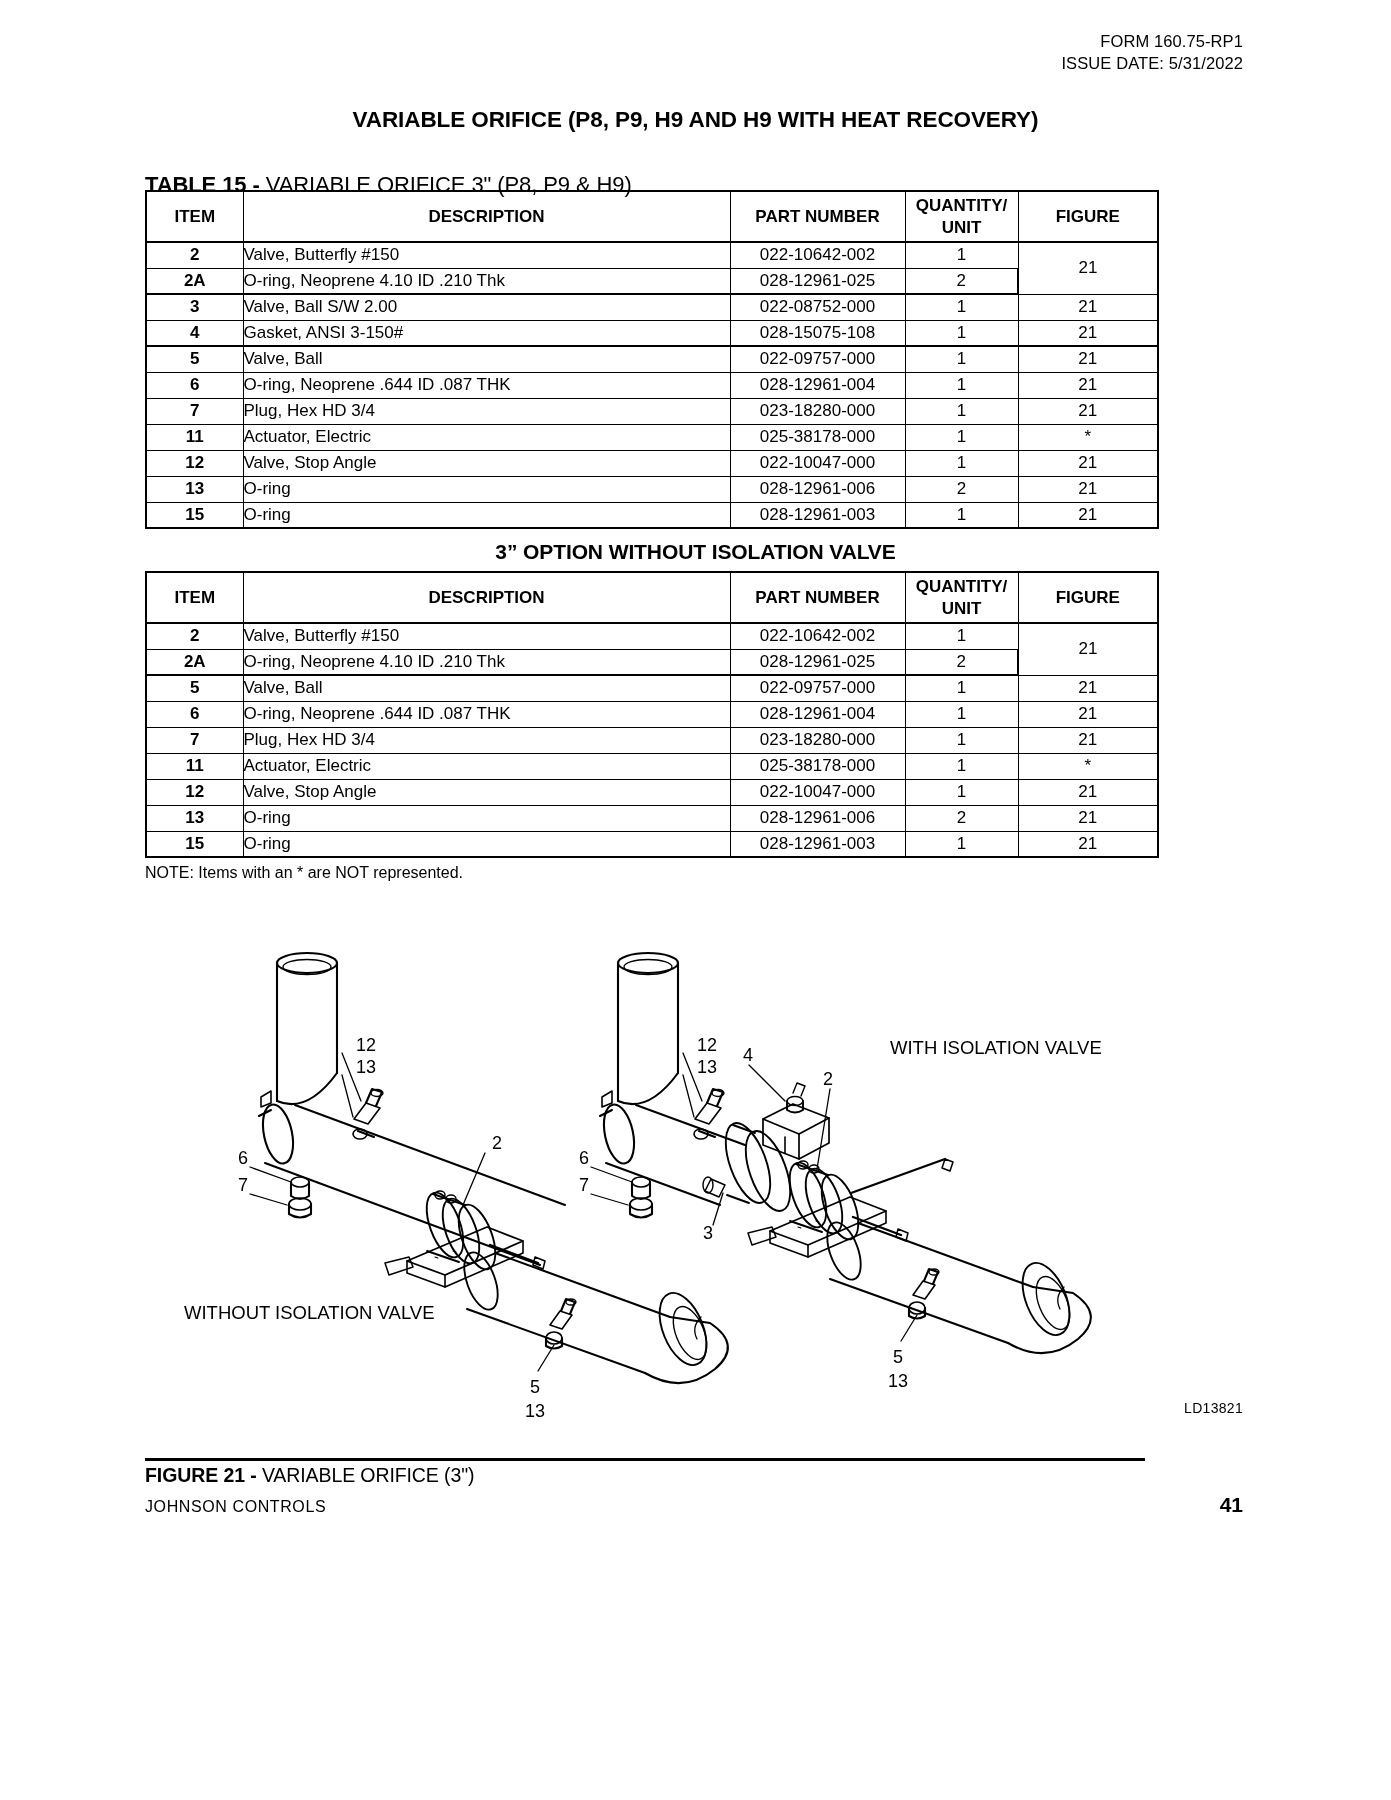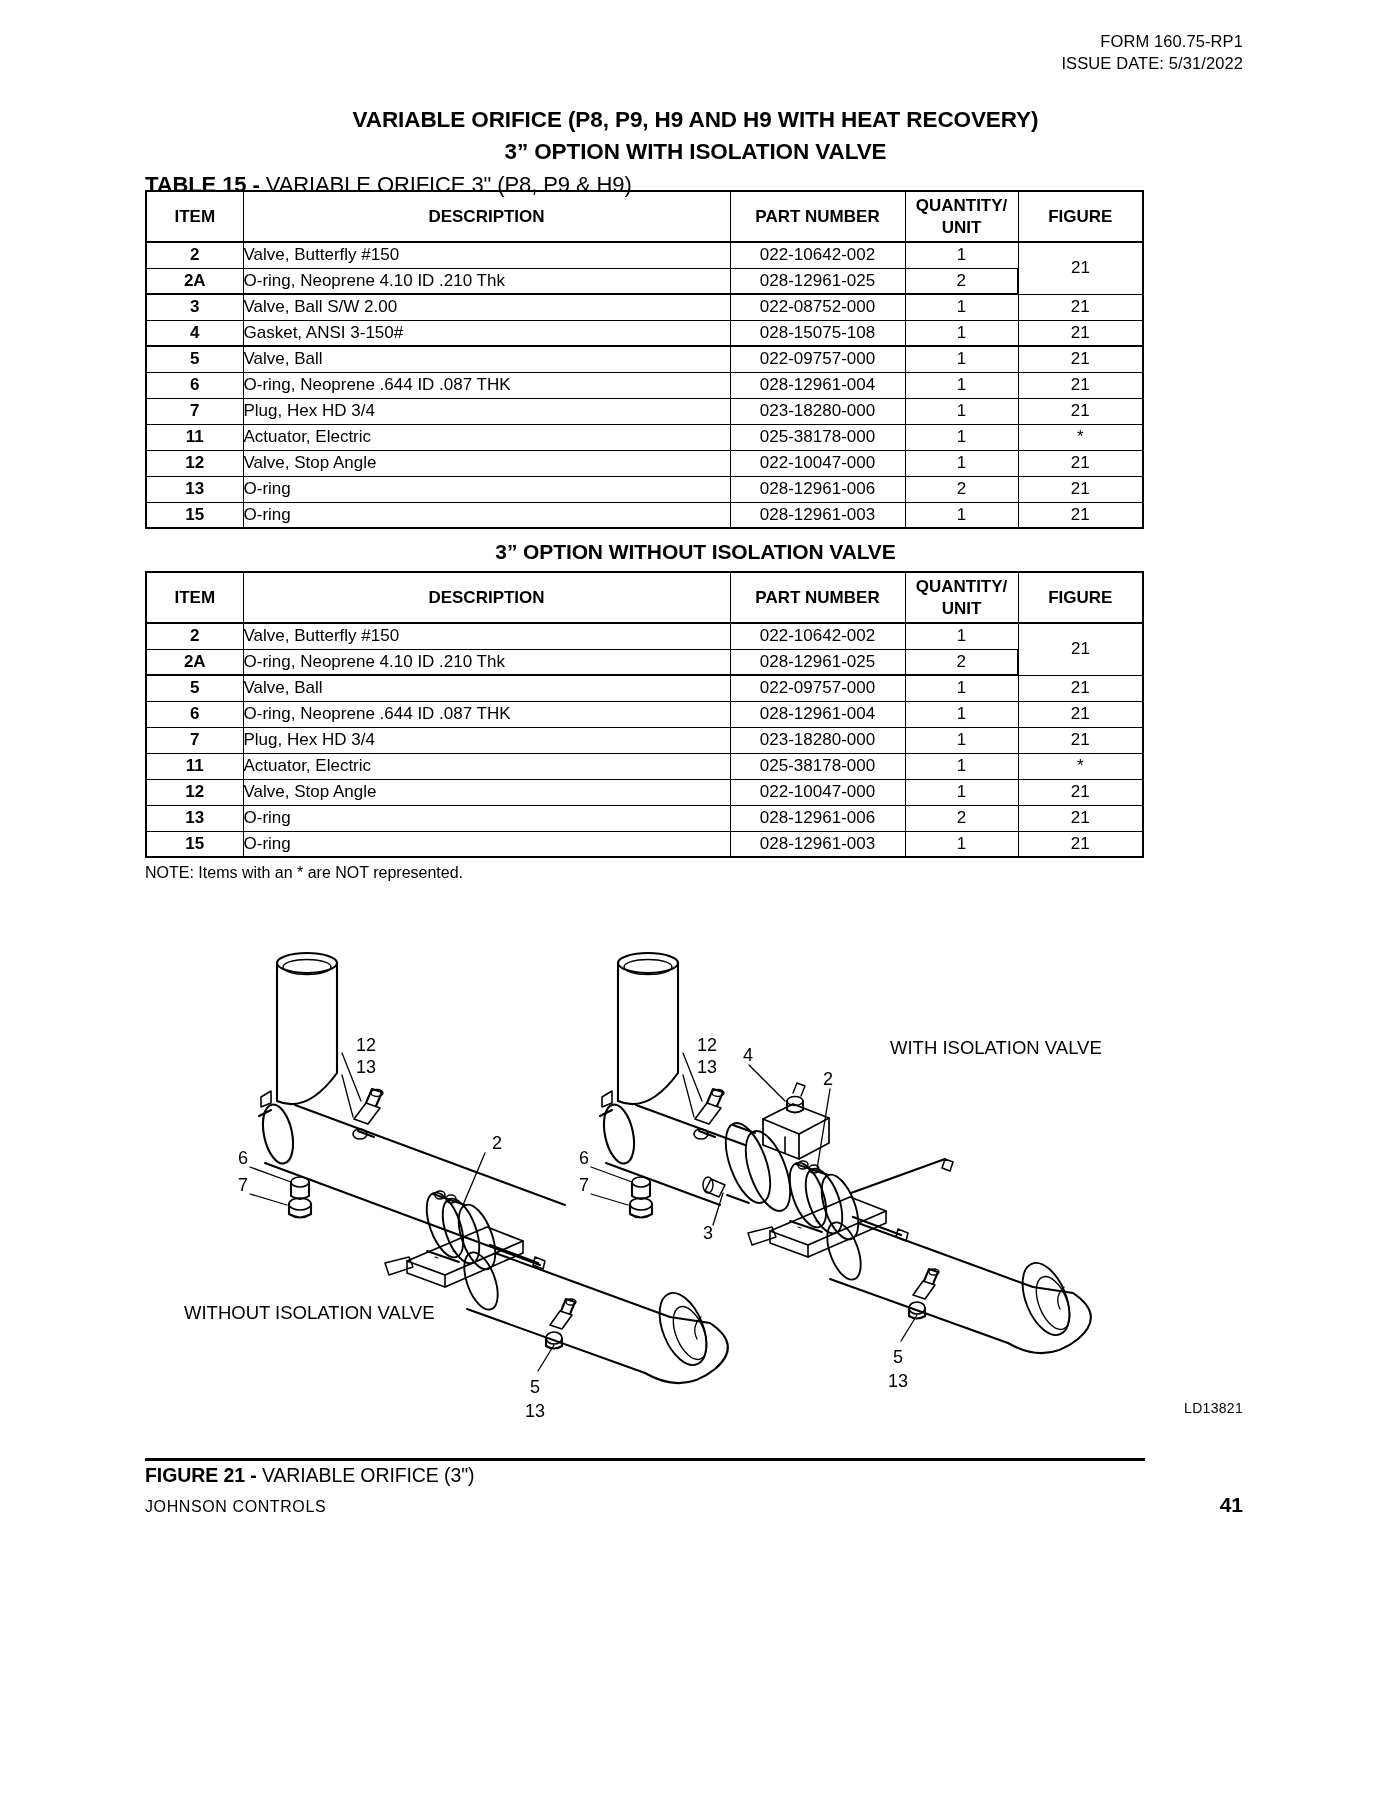--- a/index.html
+++ b/index.html
@@ -103,21 +103,21 @@
   td.c-item { text-align: center; font-weight: bold; width: 97px; }
   td.c-desc { text-align: left; padding-left: 9px; width: 487px; }
   td.c-part { text-align: center; width: 175px; }
   td.c-qty  { text-align: center; width: 113px; }
   td.c-fig  { text-align: center; width: 125px; }
 
   th.h-item { width: 97px; }
   th.h-desc { width: 487px; }
   th.h-part { width: 175px; }
   th.h-qty  { width: 113px; }
-  th.h-fig  { width: 125px; margin-left: 7px; }
+  th.h-fig  { width: 140px; margin-left: 7px; }
 
   tr.group-end td { border-bottom: 2.5px solid #000; }
 
   
   .note-line {
     position: absolute;
     left: 145px;
     top: 864px;
     font-size: 16px;
   }
@@ -191,21 +191,20 @@
 
 <div class="page">
 
   <div class="doc-header">
     <div>FORM 160.75-RP1</div>
     <div>ISSUE DATE: 5/31/2022</div>
   </div>
 
   <div class="main-title">
     <span class="tline">VARIABLE ORIFICE (P8, P9, H9 AND H9 WITH HEAT RECOVERY)</span>
-    <span class="tline">3” OPTION WITH ISOLATION VALVE</span>
   </div>
 
   <div class="table-caption"><b>TABLE 15 -</b><span> VARIABLE ORIFICE 3" (P8, P9 &amp; H9)</span></div>
 
   <table class="parts" id="table-1">
     <thead>
       <tr>
         <th class="h-item">ITEM</th>
         <th class="h-desc">DESCRIPTION</th>
         <th class="h-part">PART NUMBER</th>

